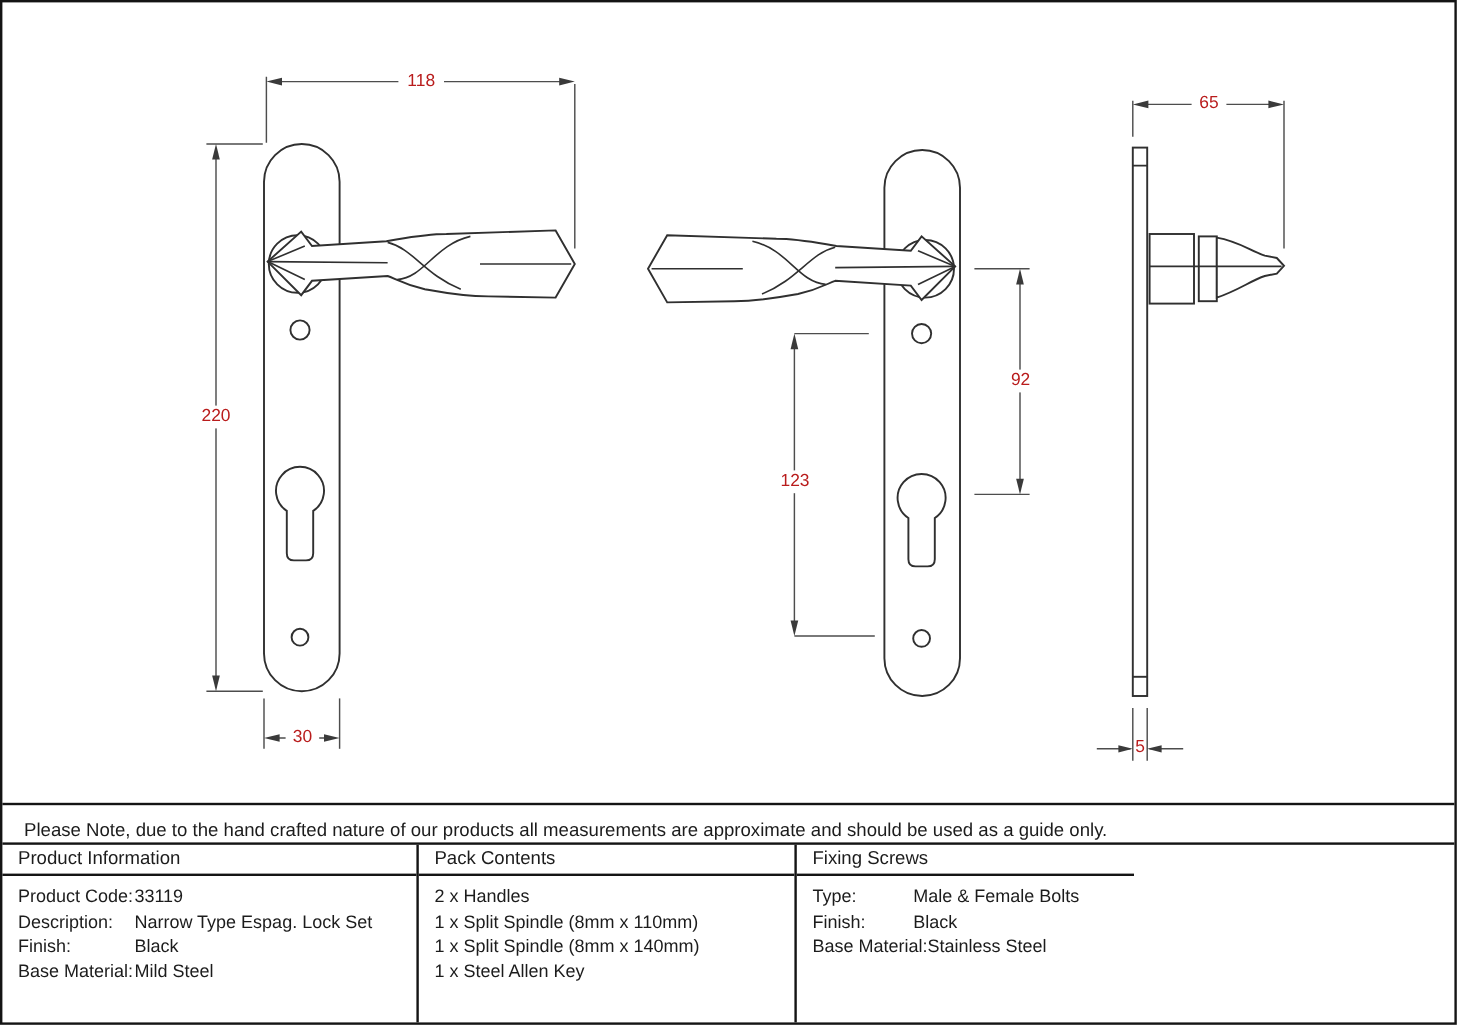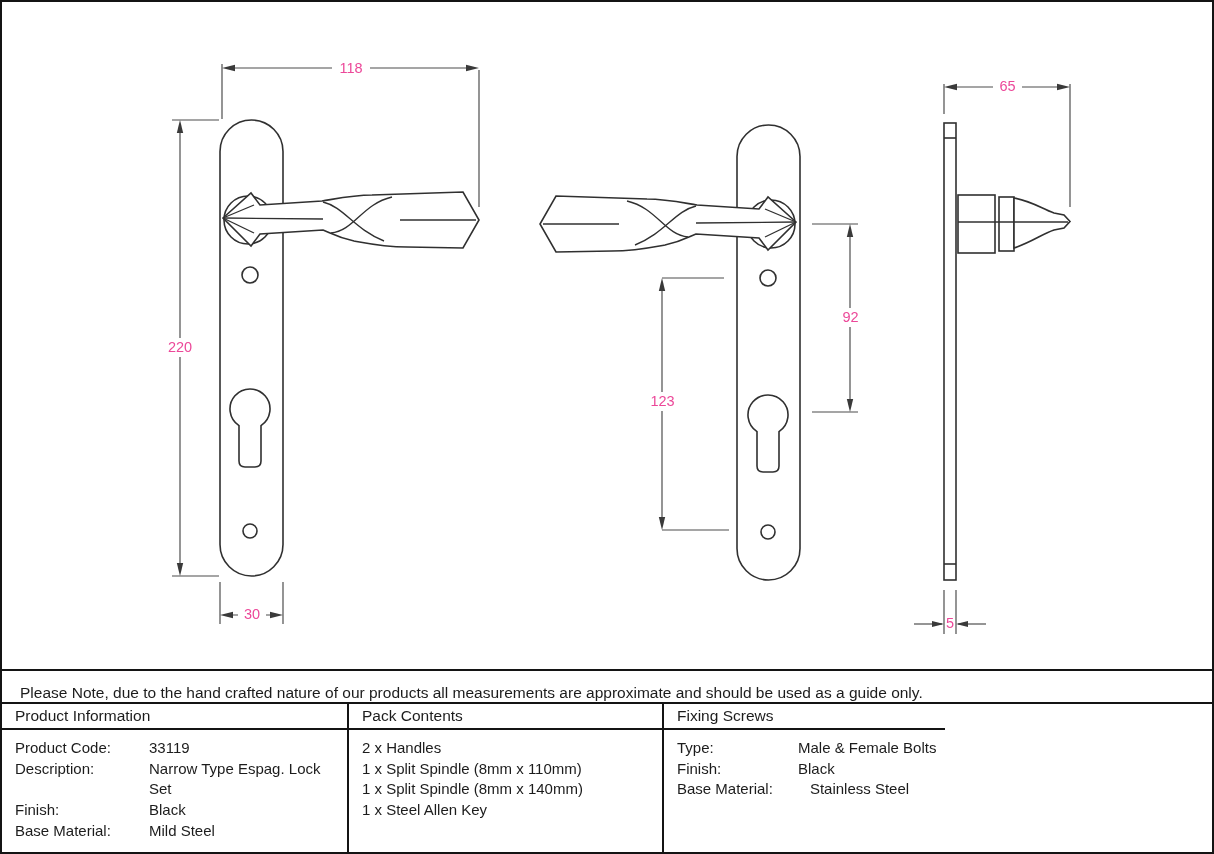--- a/index.html
+++ b/index.html
@@ -4,36 +4,36 @@
 <style>
   html,body{margin:0;padding:0;background:#ffffff;}
   body{width:1214px;height:854px;position:relative;overflow:hidden;
        font-family:"Liberation Sans",sans-serif;color:#1c1c1c;}
   .sheet{position:absolute;inset:0;border:2.5px solid #141414;box-sizing:border-box;
          display:flex;flex-direction:column;background:#fff;}
   
   .drawing{position:relative;flex:0 0 667px;}
   .drawing svg{position:absolute;left:0;top:0;}
   .dim-label{position:absolute;background:#fff;text-align:center;
-             font-size:14.5px;line-height:19px;color:#ec4899;}
+             font-size:14.5px;line-height:19px;color:#b91c1c;}
   
   .note-row{flex:0 0 33px;border-top:2.5px solid #141414;display:flex;align-items:flex-end;
             padding-left:18px;font-size:15.5px;box-sizing:border-box;}
   
   .spec-table{flex:1;border-top:2.5px solid #141414;display:flex;min-height:0;}
   .col{box-sizing:border-box;display:flex;flex-direction:column;}
   .col + .col{border-left:2px solid #141414;}
   .col-1{width:345px;}
   .col-2{width:315px;}
   .col-3{width:283px;}
   .col-4{flex:1;align-items:center;justify-content:center;flex-direction:row;}
   .col-header{flex:0 0 24px;border-bottom:2.5px solid #141414;display:flex;
               align-items:center;padding-left:13px;font-size:15.5px;}
   .col-body{padding:8px 6px 0 13px;font-size:15px;line-height:20.7px;}
-  .kv{display:flex;gap:37px;}
+  .kv{display:flex;}
   .kv .k{min-width:97px;flex:none;}
   .col-3 .kv .k{min-width:84px;}
   
   .logo{position:relative;width:192px;height:74px;margin-left:56px;}
   .anvil-glyph{position:absolute;left:0;top:8px;width:58px;height:60px;}
   .brand{position:absolute;left:53px;bottom:2px;
          font-family:"Liberation Serif",serif;font-weight:bold;
          font-size:60px;line-height:58px;letter-spacing:3px;white-space:nowrap;}
   .from-the{position:absolute;left:64px;top:0;font-family:"Liberation Serif",serif;
             font-size:16px;letter-spacing:0.5px;}

